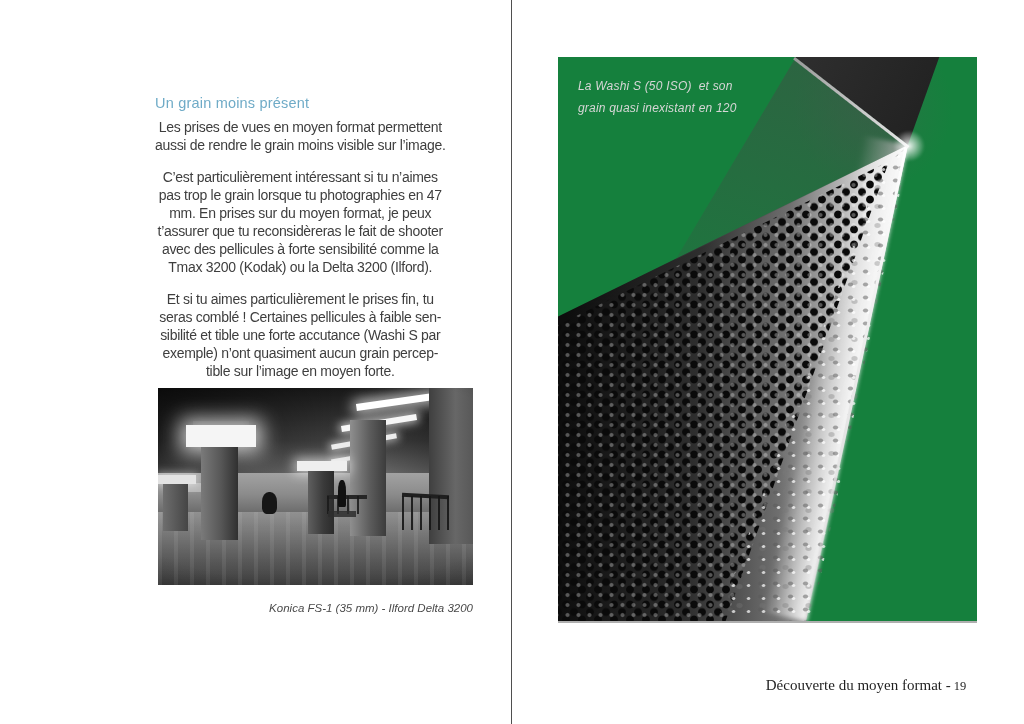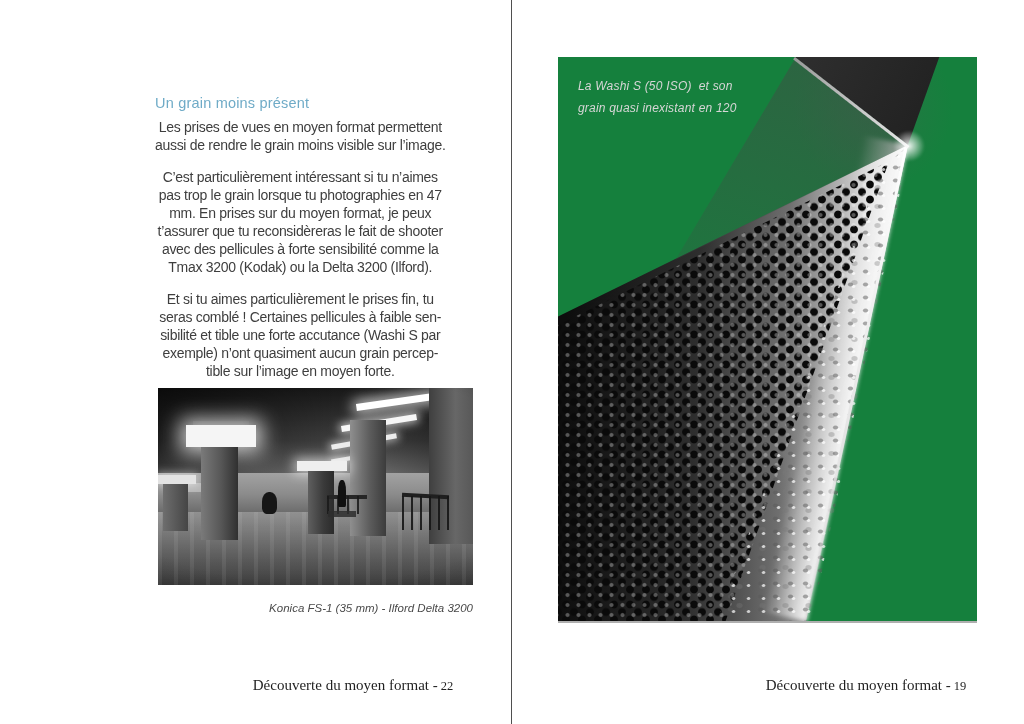--- a/index.html
+++ b/index.html
@@ -212,23 +212,20 @@
     <div class="ph-stairmat"></div>
     <div class="ph-rail-top"></div>
     <div class="ph-rail-grid"></div>
     <div class="ph-person-crouch"></div>
     <div class="ph-person-stand"></div>
     <div class="ph-vignette"></div>
   </div>
 
   <div class="photo-caption-left">Konica FS-1 (35 mm) - Ilford Delta 3200</div>
 
-  <div class="footer footer-left">
-    <span>Découverte du moyen format -</span><span class="pagenum">22</span>
-  </div>
 
   <div class="divider"></div>
 
   <div class="photo-right">
     <div class="rp-haze"></div>
     <div class="rp-wedge"></div>
     <div class="rp-edge-glow"></div>
     <div class="rp-holes"></div>
     <div class="rp-hole-glints"></div>
     <div class="rp-dropband"></div>

